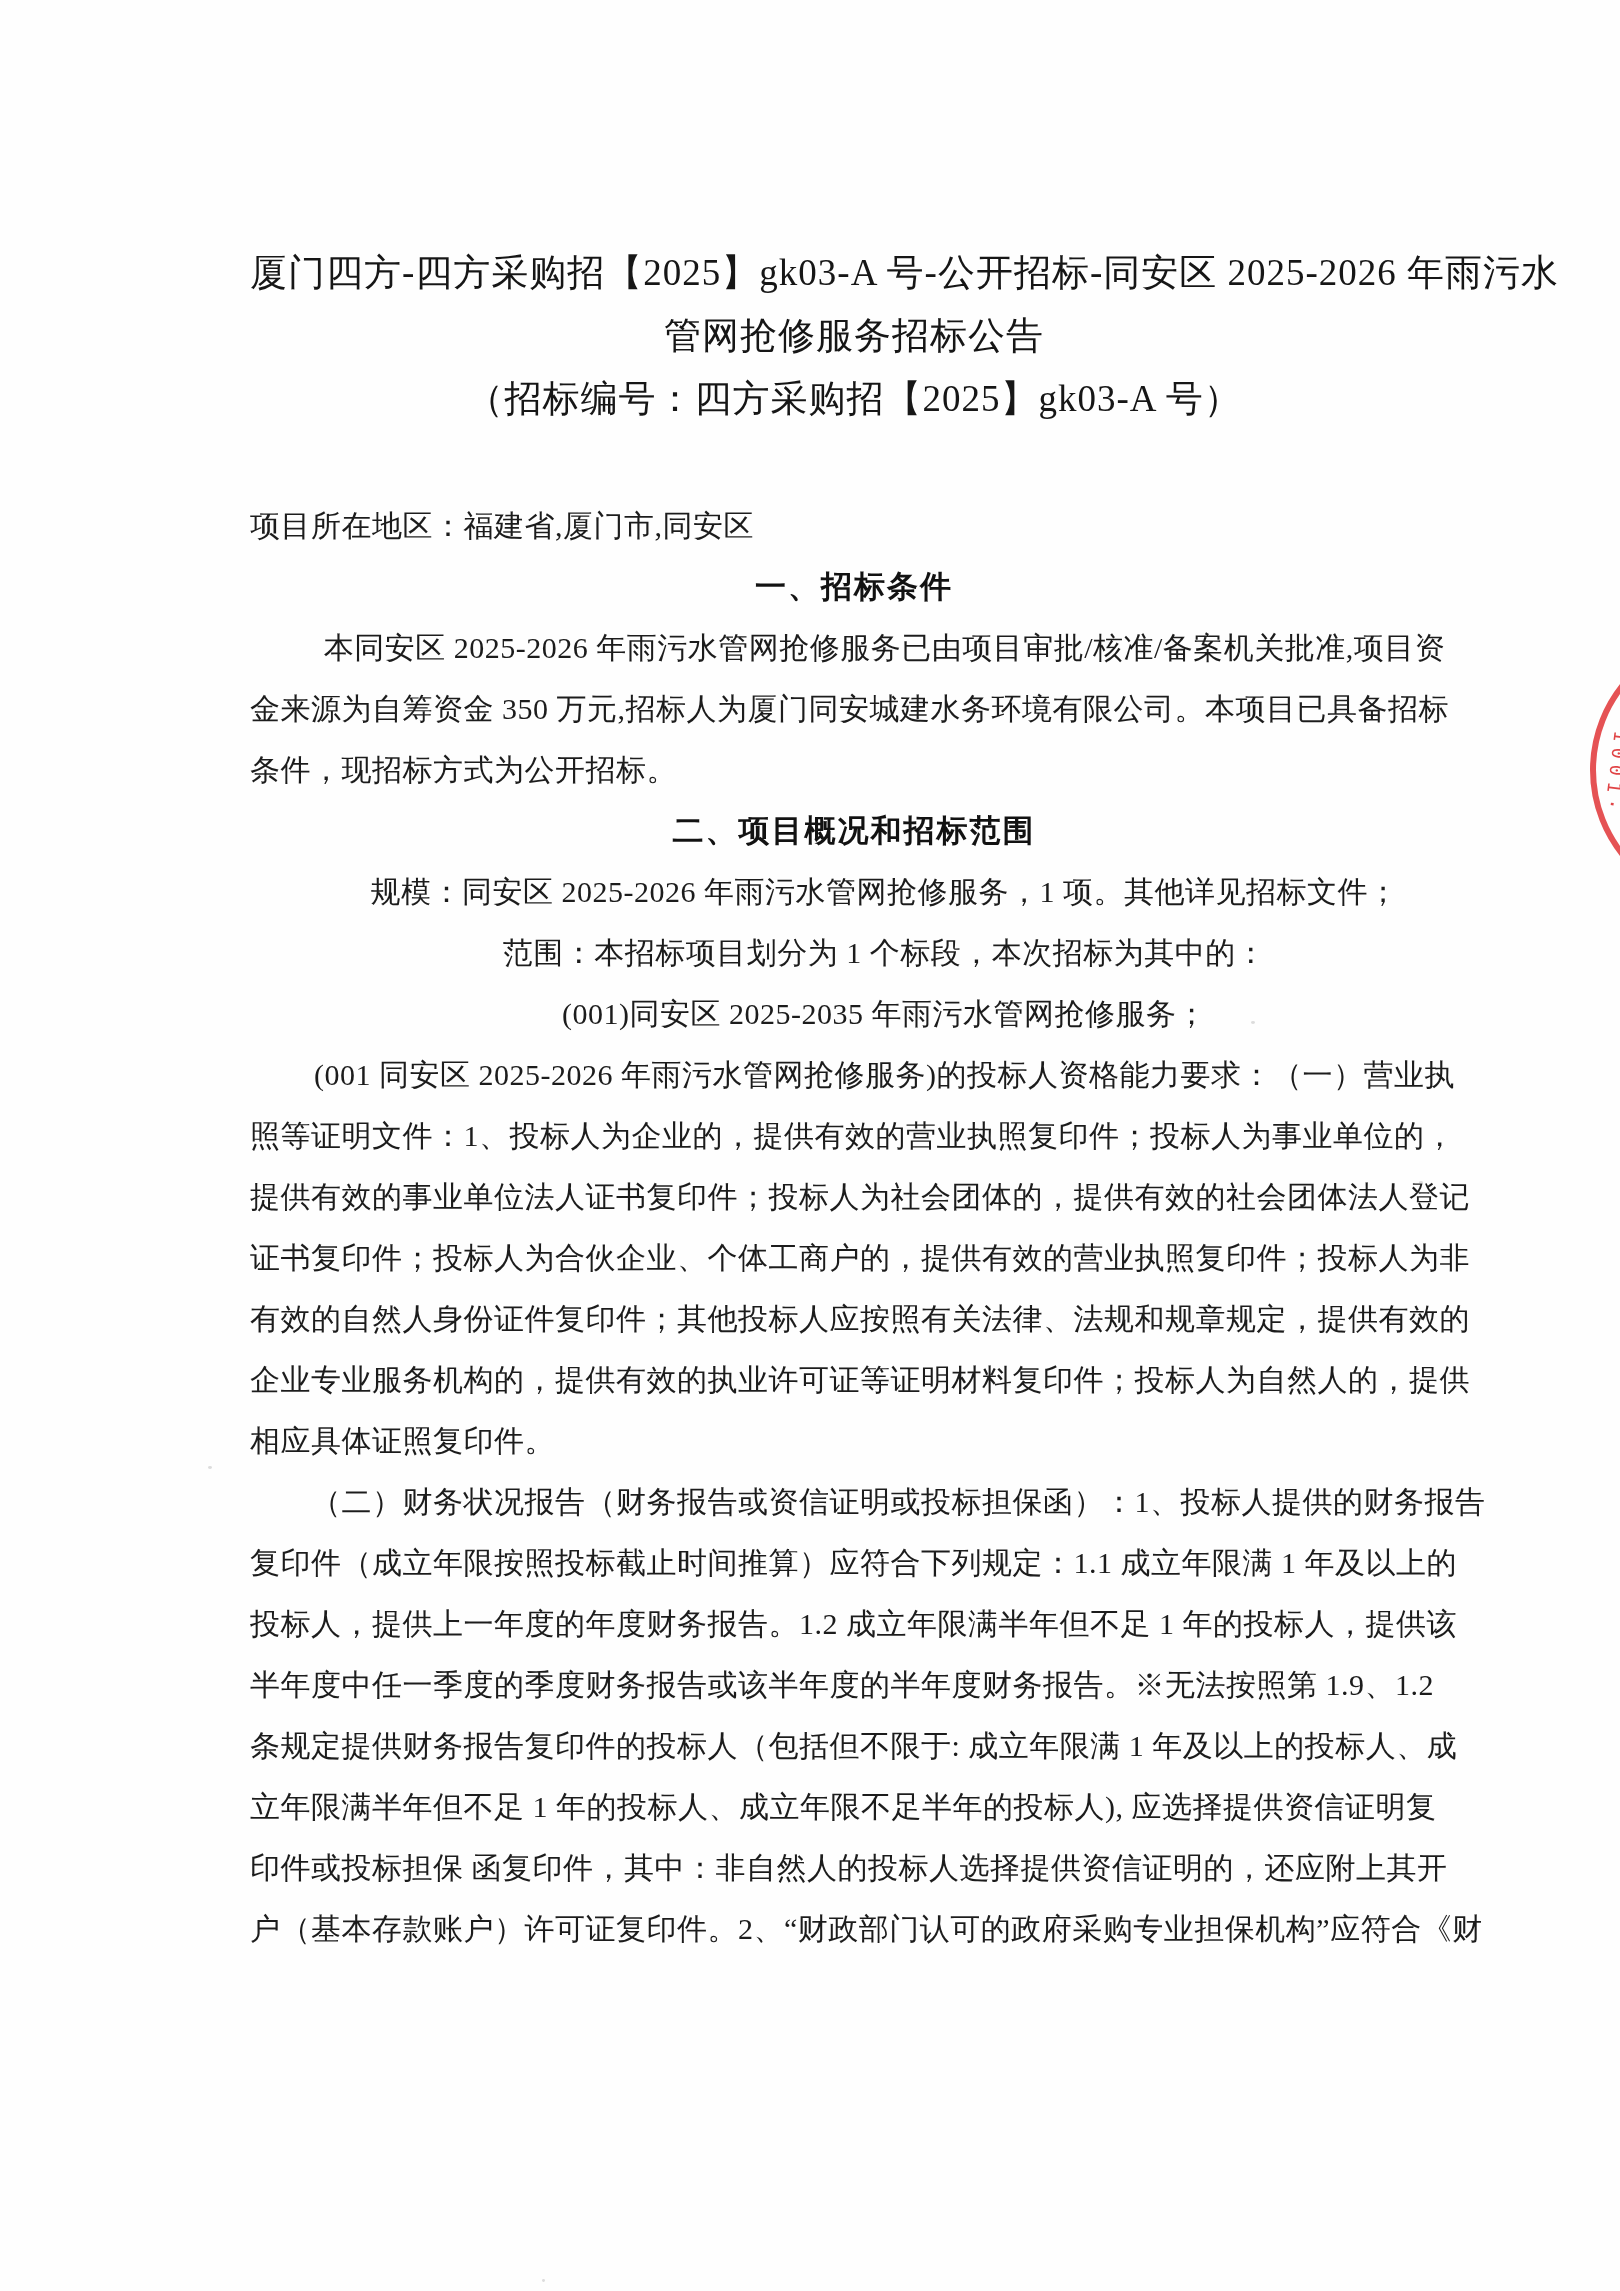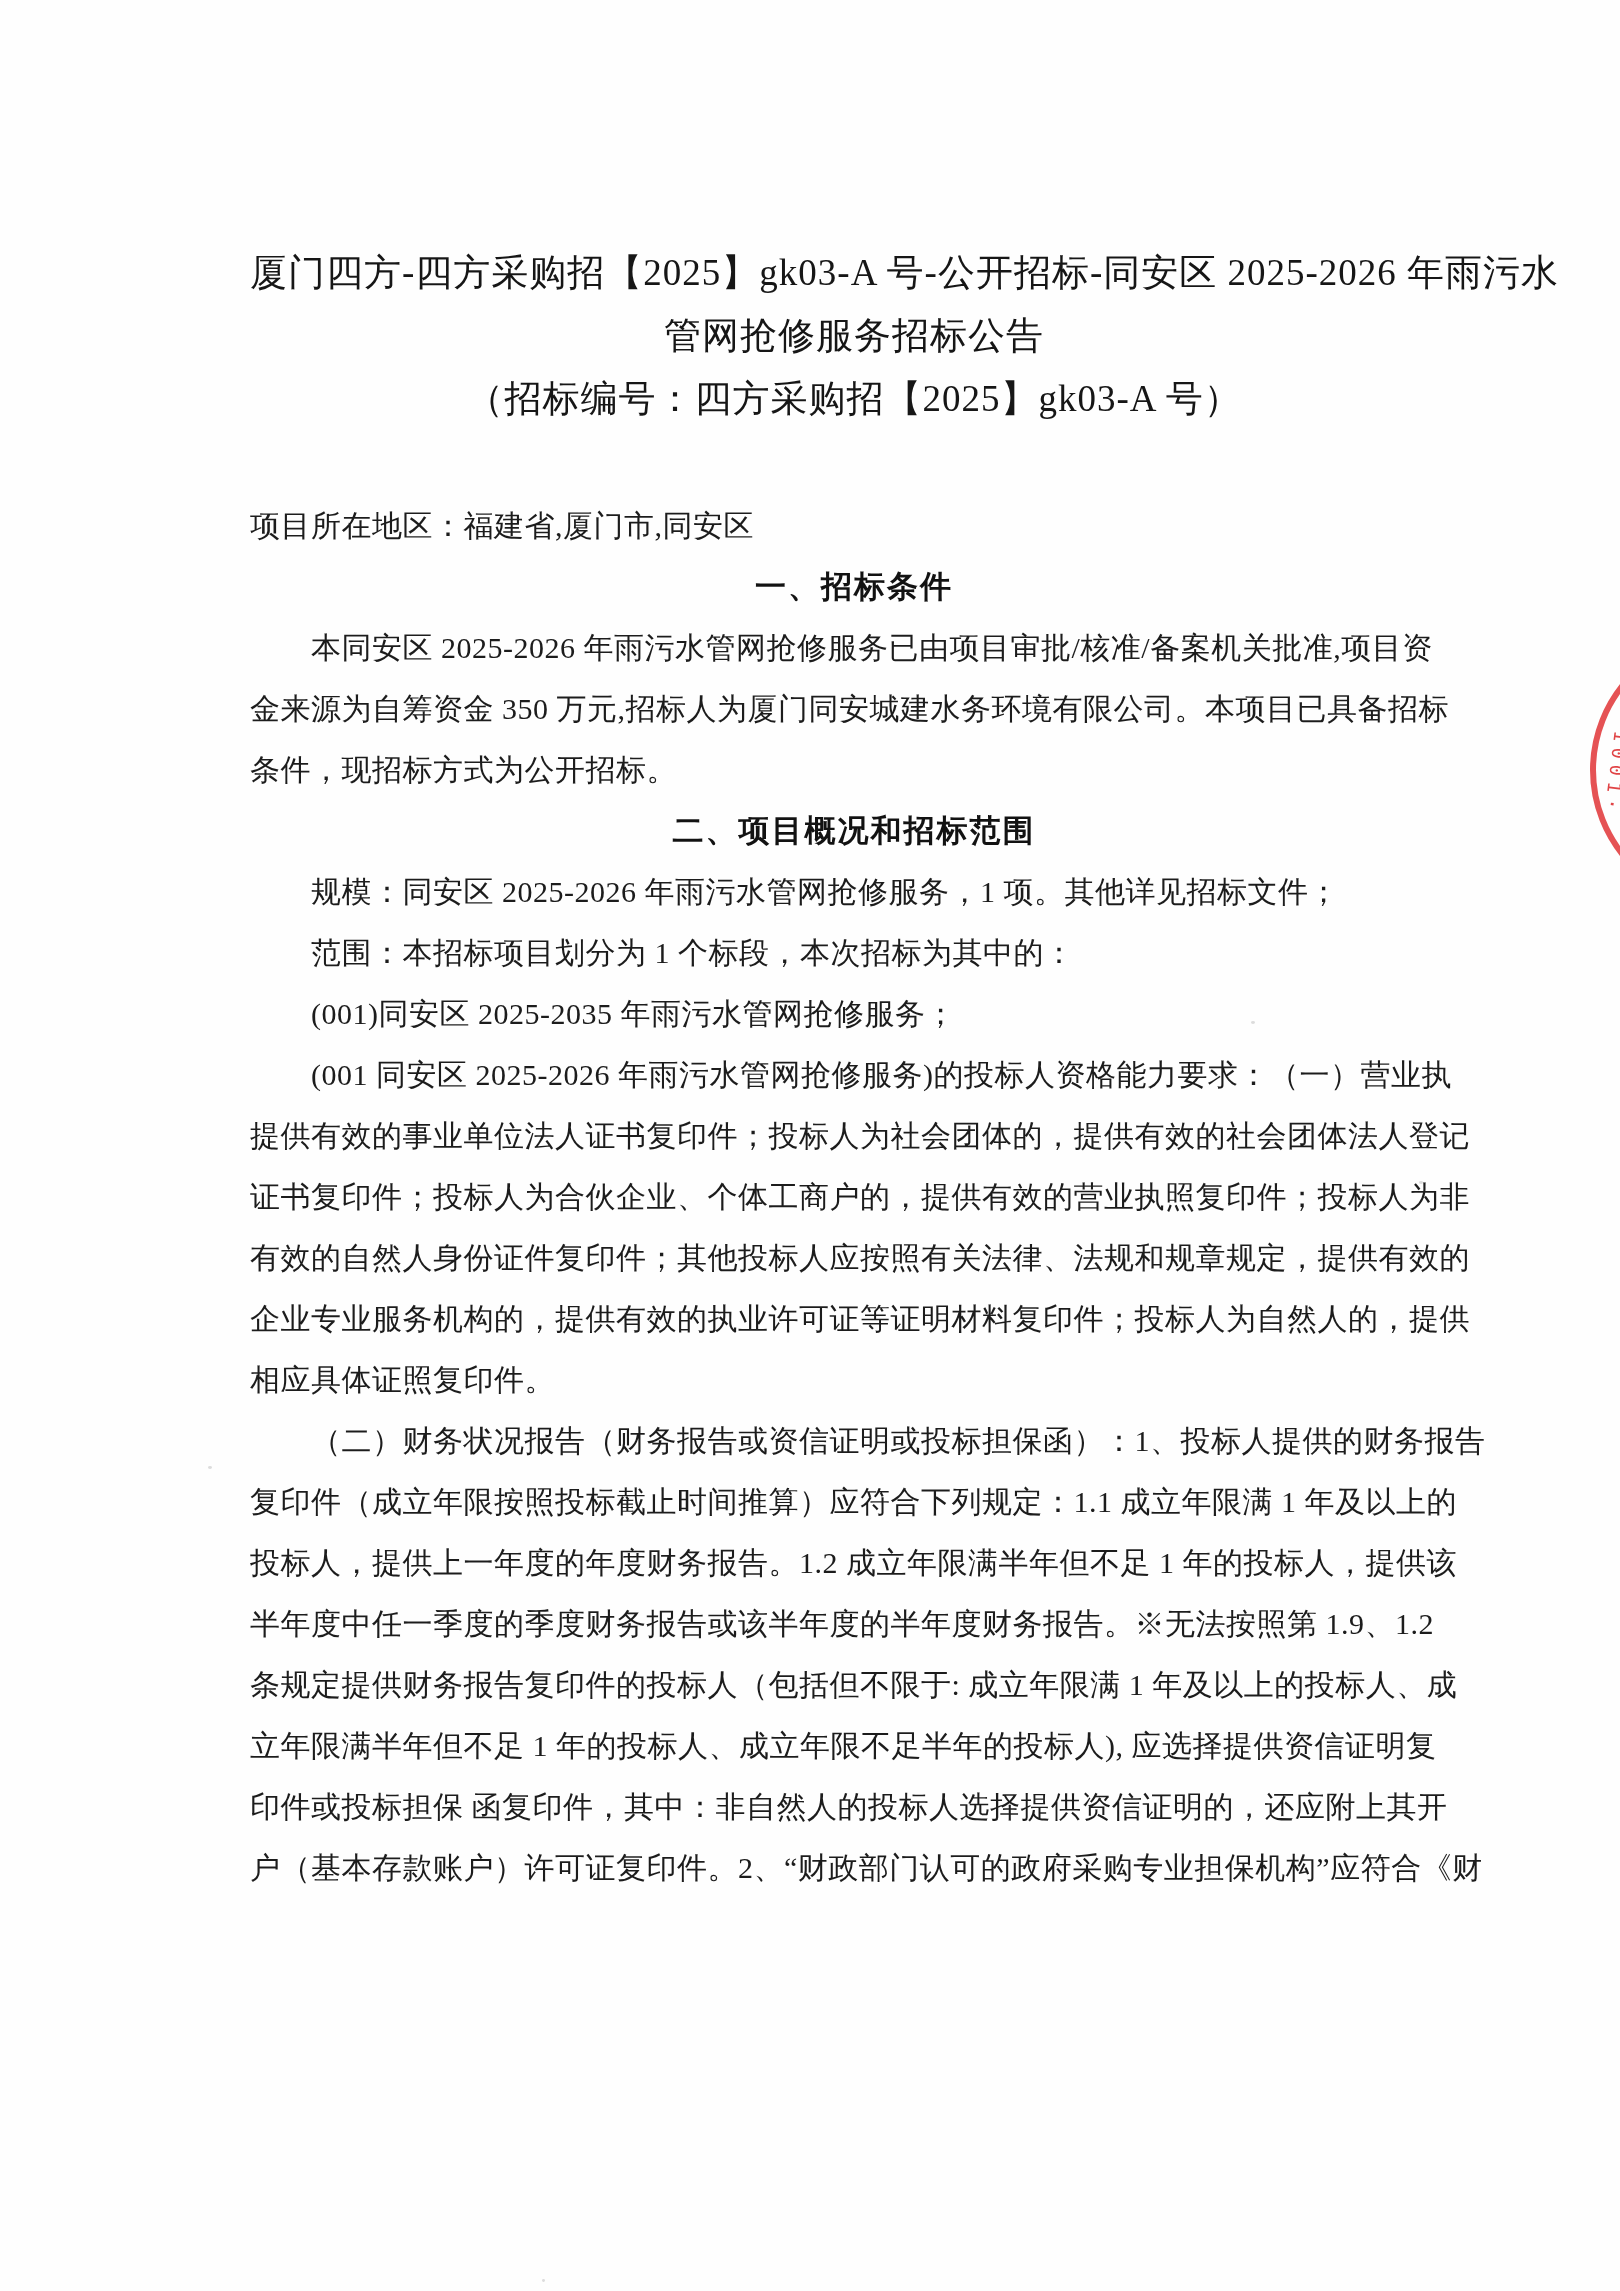--- a/index.html
+++ b/index.html
@@ -26,21 +26,21 @@
     color:#161616;
   }
   .title-spacer{height:65px;}
   .body-line{
     height:61px;line-height:61px;
     font-size:30px;
     white-space:nowrap;
     letter-spacing:0.5px;
     color:#1c1c1c;
   }
-  .body-line.indent{padding-left:61px;}
+  .body-line.indent{padding-left:61px;text-align:center;}
   .body-line.heading{
     font-family:"Liberation Sans","DejaVu Sans",sans-serif;
     font-weight:bold;
     font-size:31px;
     letter-spacing:2px;
     color:#121212;
     text-align:center;
   }
   
   .stamp-arc{
@@ -87,20 +87,21 @@
         <div class="body-line">项目所在地区：福建省,厦门市,同安区</div>
         <div class="body-line heading">一、招标条件</div>
         <div class="body-line indent">本同安区 2025-2026 年雨污水管网抢修服务已由项目审批/核准/备案机关批准,项目资</div>
         <div class="body-line">金来源为自筹资金 350 万元,招标人为厦门同安城建水务环境有限公司。本项目已具备招标</div>
         <div class="body-line">条件，现招标方式为公开招标。</div>
         <div class="body-line heading">二、项目概况和招标范围</div>
         <div class="body-line indent">规模：同安区 2025-2026 年雨污水管网抢修服务，1 项。其他详见招标文件；</div>
         <div class="body-line indent">范围：本招标项目划分为 1 个标段，本次招标为其中的：</div>
         <div class="body-line indent">(001)同安区 2025-2035 年雨污水管网抢修服务；</div>
         <div class="body-line indent">(001 同安区 2025-2026 年雨污水管网抢修服务)的投标人资格能力要求：（一）营业执</div>
+        <div class="body-line">照等证明文件：1、投标人为企业的，提供有效的营业执照复印件；投标人为事业单位的，</div>
         <div class="body-line">提供有效的事业单位法人证书复印件；投标人为社会团体的，提供有效的社会团体法人登记</div>
         <div class="body-line">证书复印件；投标人为合伙企业、个体工商户的，提供有效的营业执照复印件；投标人为非</div>
         <div class="body-line">有效的自然人身份证件复印件；其他投标人应按照有关法律、法规和规章规定，提供有效的</div>
         <div class="body-line">企业专业服务机构的，提供有效的执业许可证等证明材料复印件；投标人为自然人的，提供</div>
         <div class="body-line">相应具体证照复印件。</div>
         <div class="body-line indent">（二）财务状况报告（财务报告或资信证明或投标担保函）：1、投标人提供的财务报告</div>
         <div class="body-line">复印件（成立年限按照投标截止时间推算）应符合下列规定：1.1 成立年限满 1 年及以上的</div>
         <div class="body-line">投标人，提供上一年度的年度财务报告。1.2 成立年限满半年但不足 1 年的投标人，提供该</div>
         <div class="body-line">半年度中任一季度的季度财务报告或该半年度的半年度财务报告。※无法按照第 1.9、1.2</div>
         <div class="body-line">条规定提供财务报告复印件的投标人（包括但不限于: 成立年限满 1 年及以上的投标人、成</div>

